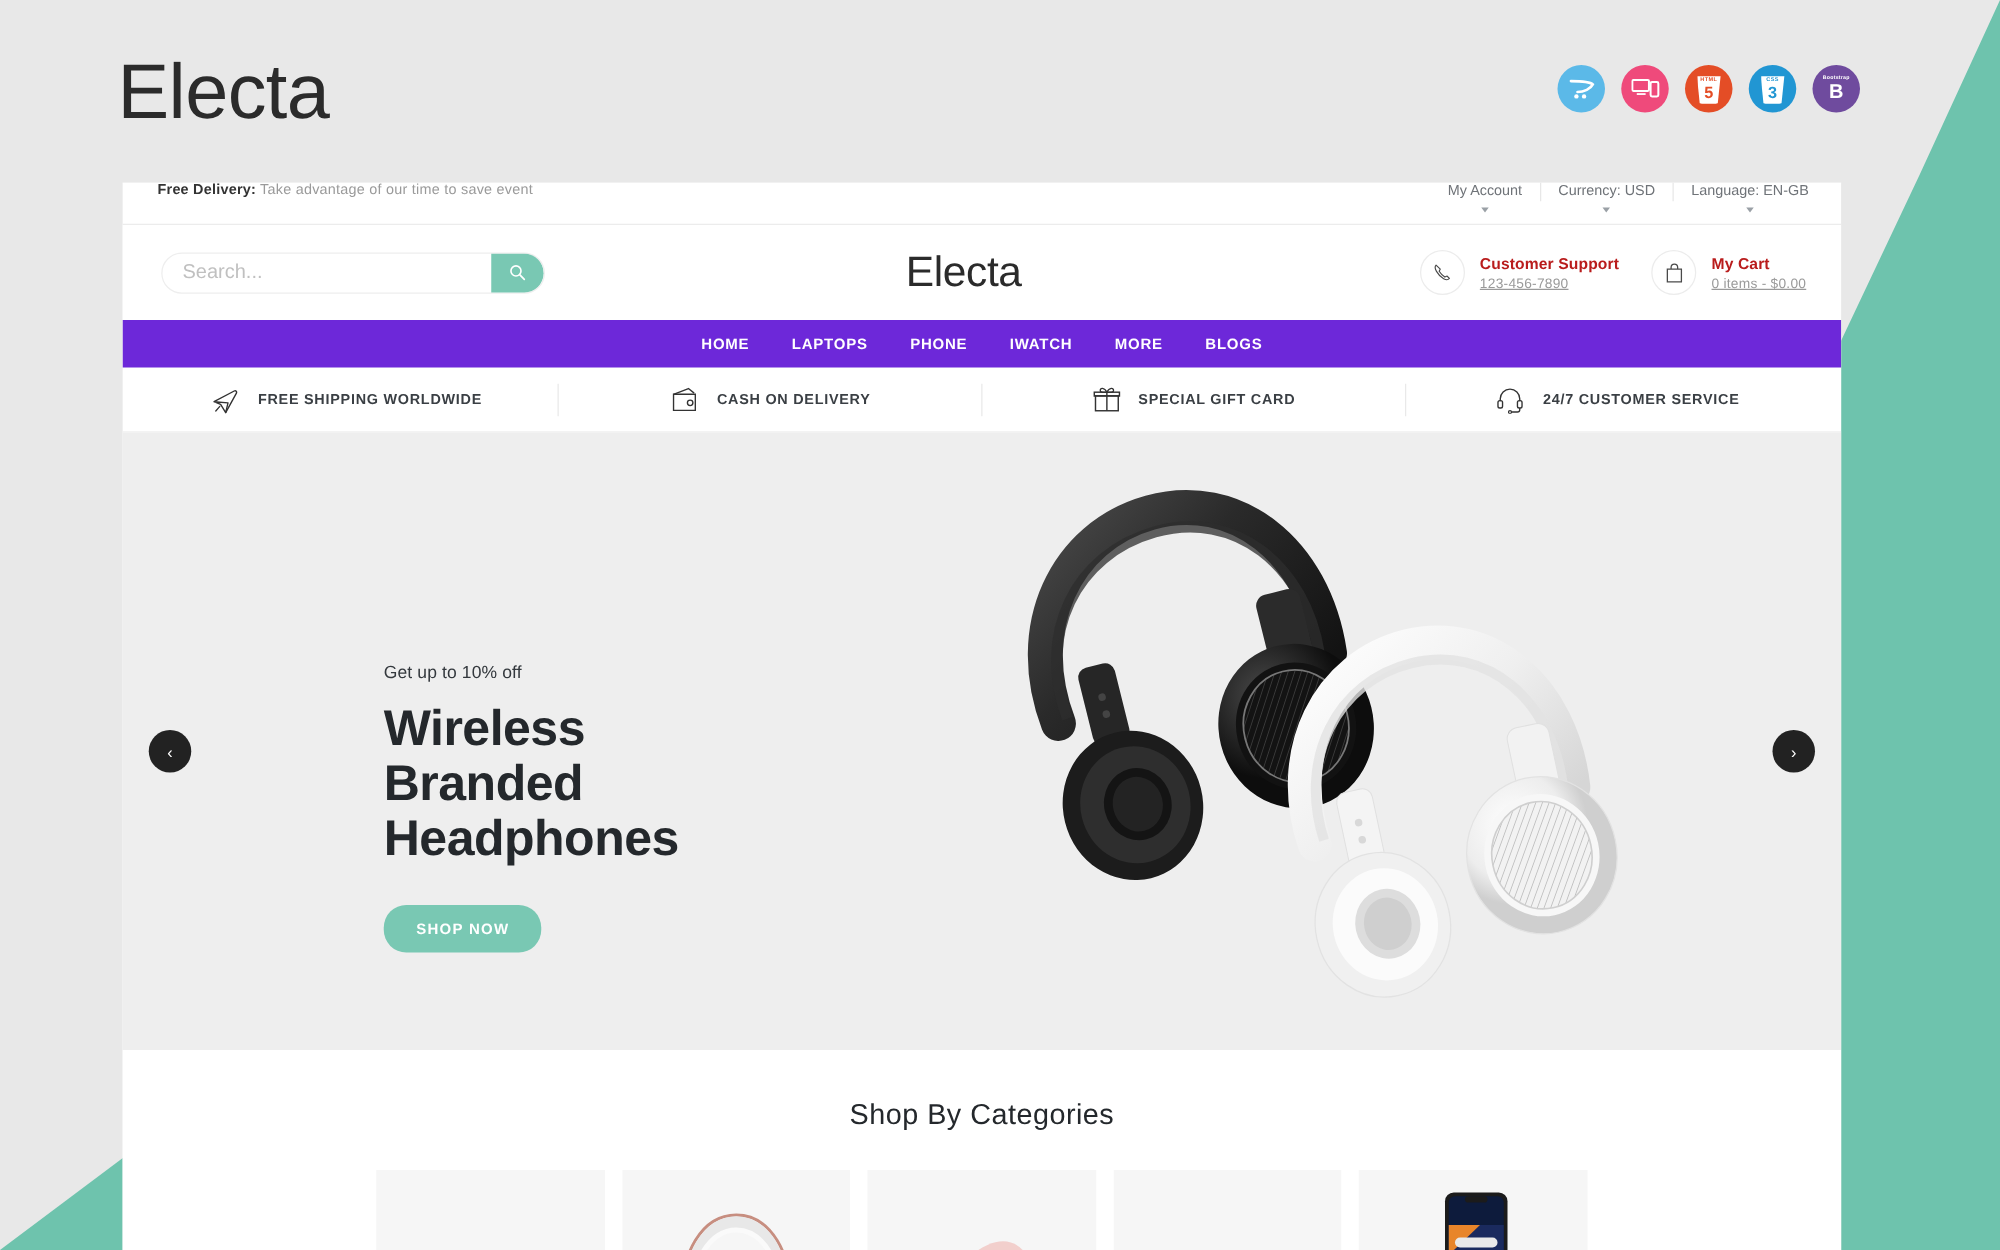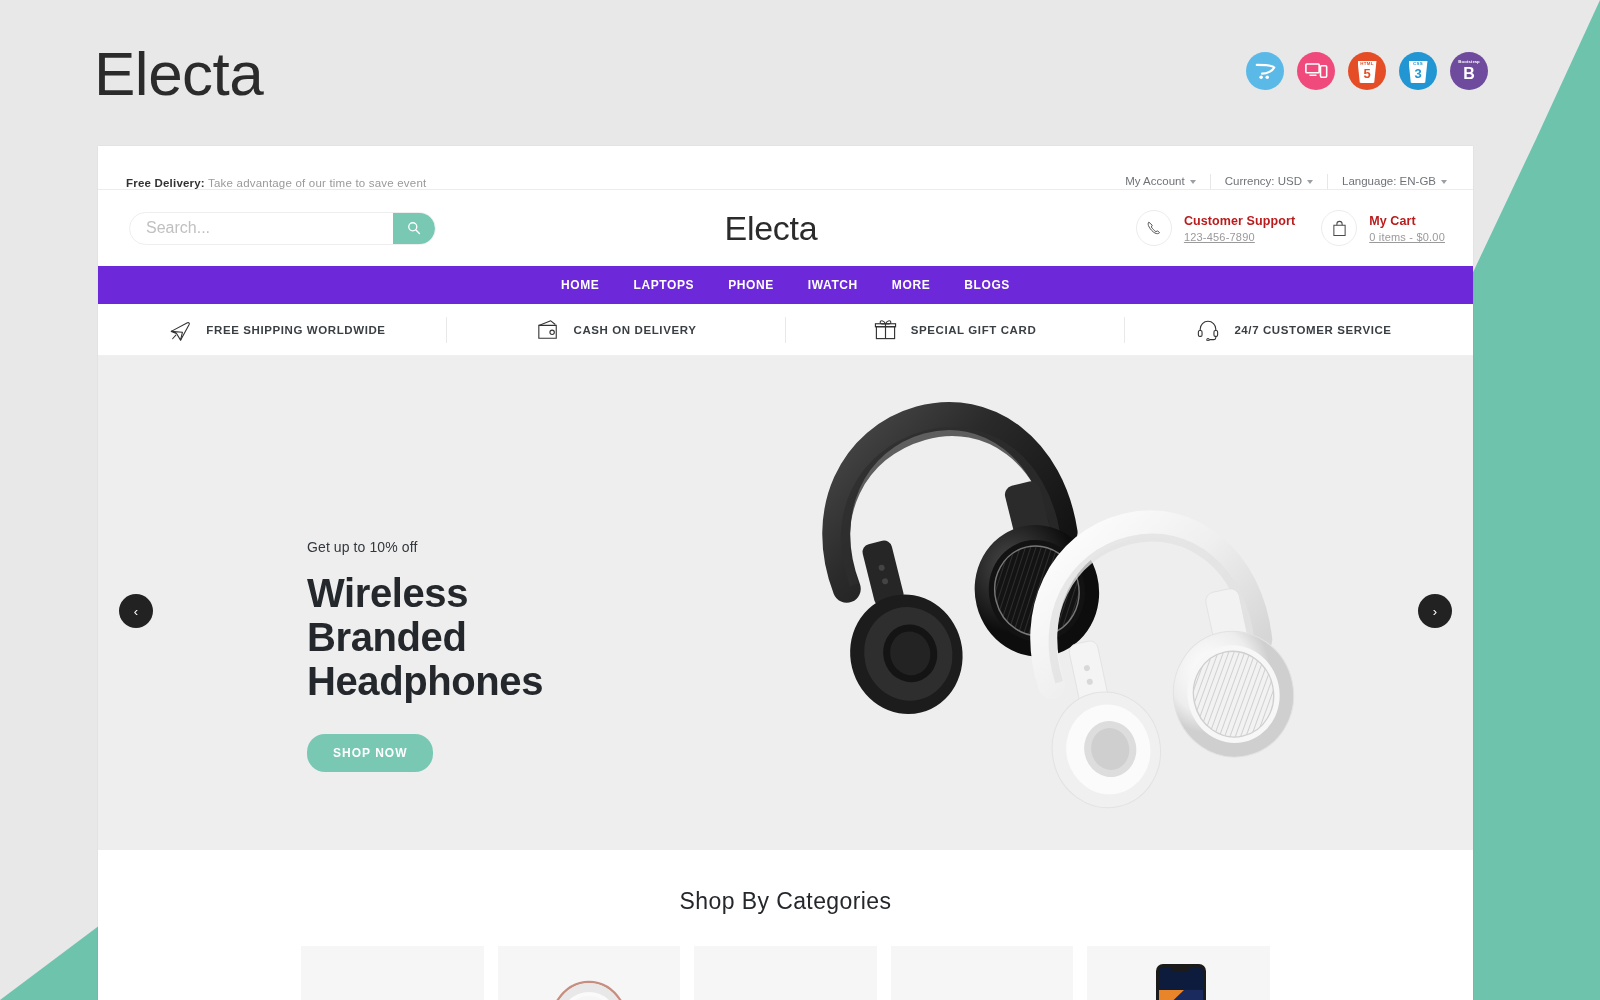--- a/index.html
+++ b/index.html
@@ -75,42 +75,43 @@
     left: 98px; top: 146px;
     width: 1375px; height: 860px;
     background: #ffffff;
     z-index: 3;
     overflow: hidden;
     box-shadow: 0 0 1px rgba(0,0,0,0.12);
   }
 
   
   .topbar {
-    height: 44px;
+    height: 34px;
     border-bottom: 1px solid #ececec;
     display: flex;
-    align-items: flex-end;
+    align-items: flex-start;
     padding: 0 26px 0 28px;
     font-size: 11.5px;
   }
   .topbar-left { color: #9a9a9a; letter-spacing: 0.2px; }
   .topbar-left b { color: #333; font-weight: bold; }
   .topbar-right {
     margin-left: auto;
     display: flex;
     align-items: center;
     color: #6f7378;
     font-size: 11.5px;
   }
   .topbar-right .tb-item {
     padding: 0 14px;
     display: flex; align-items: center; gap: 5px;
     border-left: 1px solid #e7e7e7;
     height: 15px;
     line-height: 15px;
+    flex-direction: column;
   }
   .topbar-right .tb-item:first-child { border-left: none; }
   .topbar-right .tb-item:last-child { padding-right: 0; }
   .caret {
     width: 0; height: 0;
     border-left: 3.5px solid transparent;
     border-right: 3.5px solid transparent;
     border-top: 4px solid #9aa0a6;
     display: inline-block;
     margin-bottom: -1px;

